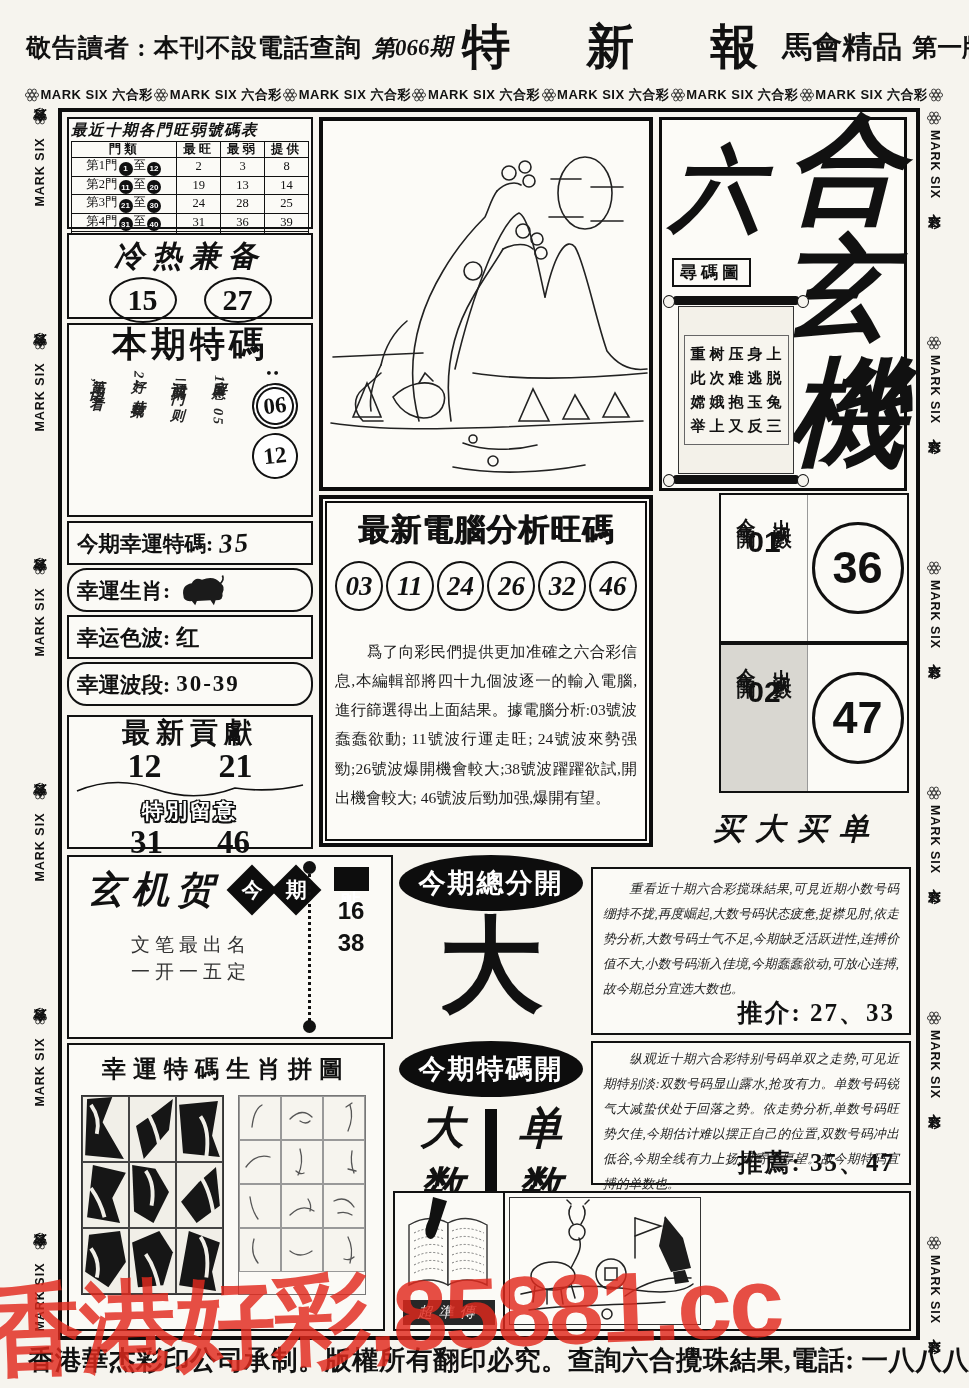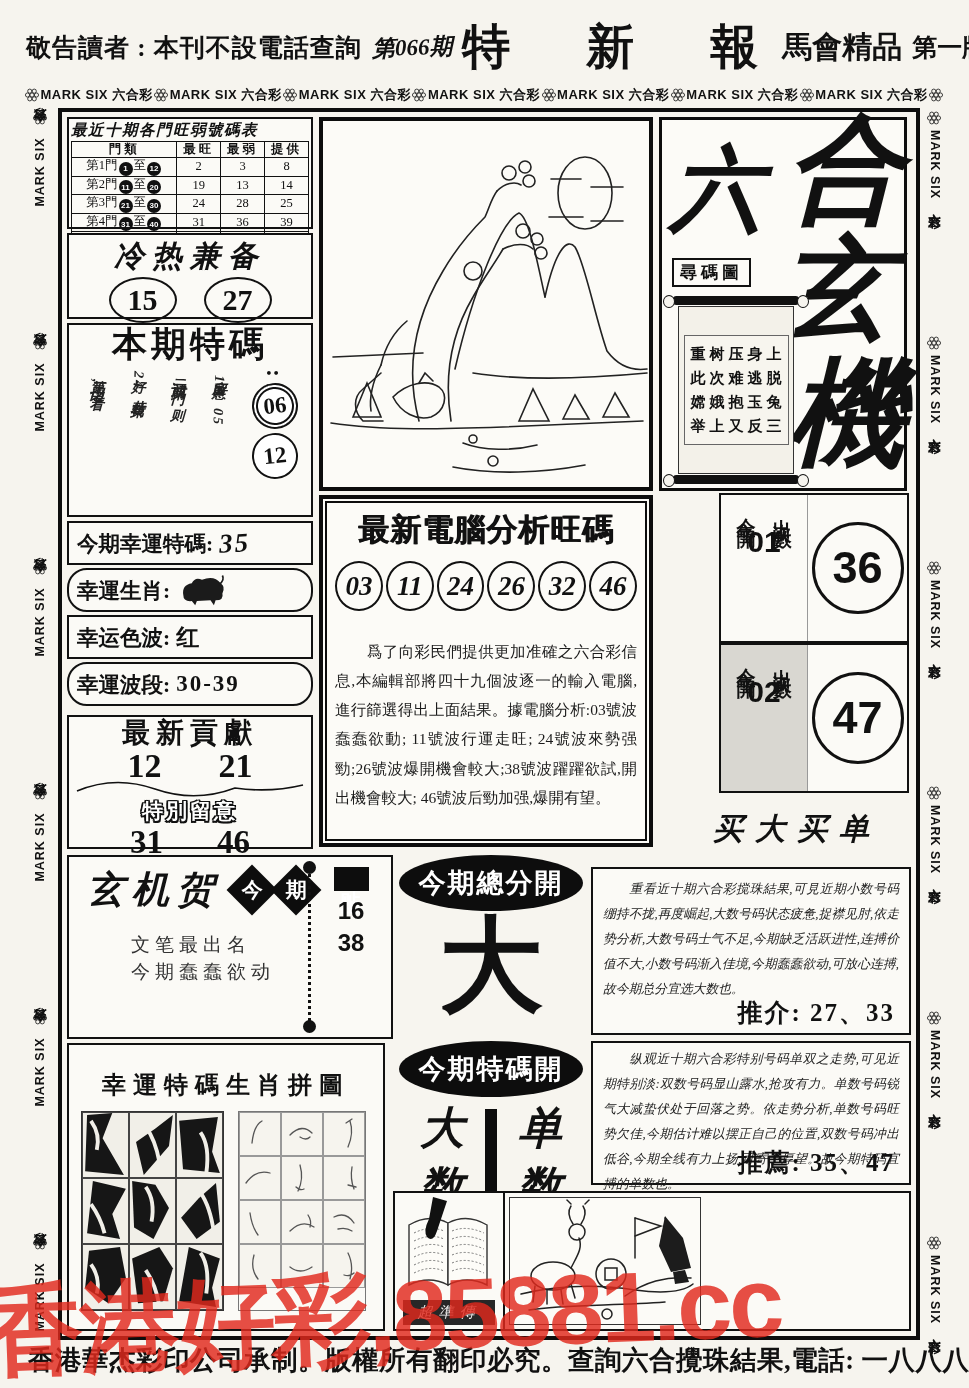--- a/index.html
+++ b/index.html
@@ -71,21 +71,21 @@
   .diamond span{transform:rotate(-45deg);color:#fff;font-size:21px;font-weight:800;}
   .my-lines{margin:16px 0 0 62px;font-size:19px;letter-spacing:5px;color:#333;line-height:27px;}
   .my-div{position:absolute;right:80px;top:10px;bottom:10px;border-left:3.5px dotted #111;}
   .my-div::before,.my-div::after{content:"";position:absolute;left:-8px;width:13px;height:13px;background:#111;border-radius:50%;}
   .my-div::before{top:-6px;} .my-div::after{bottom:-6px;}
   .my-tipbox{position:absolute;right:12px;top:10px;width:56px;text-align:center;}
   .my-tiplabel{writing-mode:vertical-rl;background:#0d0d0d;color:#fff;font-size:20px;font-weight:800;padding:8px 4px;letter-spacing:4px;}
   .tip-num{font-size:24px;font-weight:600;line-height:32px;font-family:"Liberation Sans",sans-serif;}
   
   .puzzle{left:6px;top:932px;width:318px;height:288px;border:2px solid #111;background:#fbfaf6;}
-  .pz-title{font-size:24px;font-weight:800;letter-spacing:7px;text-align:center;margin-top:24px;white-space:nowrap;}
+  .pz-title{font-size:24px;font-weight:800;letter-spacing:7px;text-align:center;margin-top:8px;white-space:nowrap;}
   .pz-grids{display:flex;gap:14px;padding:10px 0 0 12px;}
   .pz-dark{display:grid;grid-template-columns:repeat(3,47px);grid-auto-rows:66px;border:1px solid #333;}
   .pz-dark .cell{border:1px solid #444;background:#f1efe8;overflow:hidden;}
   .pz-light{display:grid;grid-template-columns:repeat(3,42px);grid-auto-rows:44px;border:1px solid #777;}
   .pz-light .cell{border:1px solid #999;background:#f6f4ee;}
   
   .drawing{left:258px;top:6px;width:334px;height:374px;border:4px solid #0d0d0d;background:#fcfbf7;}
   
   .computer{left:258px;top:384px;width:334px;height:352px;border:4px solid #0d0d0d;box-shadow:inset 0 0 0 2px #fcfbf7,inset 0 0 0 4px #0d0d0d;background:#fcfbf7;padding:10px 12px;}
   .cp-title{font-size:31px;font-weight:900;text-align:center;letter-spacing:1px;white-space:nowrap;text-shadow:1px 0 #111;}
@@ -591,21 +591,21 @@
             <span class="diamond">
               <span>今</span>
             </span>
             <span class="diamond">
               <span>期</span>
             </span>
           </span>
       </div>
       <div class="my-lines">
         <div>文笔最出名</div>
-        <div>今期蠢蠢欲动</div>
+        <div>一开一五定</div>
       </div>
       <div class="my-div"></div>
       <div class="my-tipbox">
         <span class="my-tiplabel">贴士</span>
         <div id="my-tips">
             <div class="tip-num">16</div>
             <div class="tip-num">38</div>
           </div>
       </div>
     </section>

